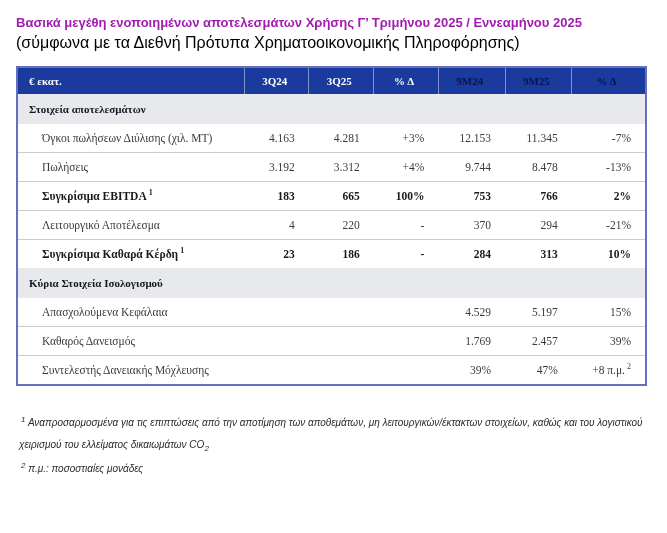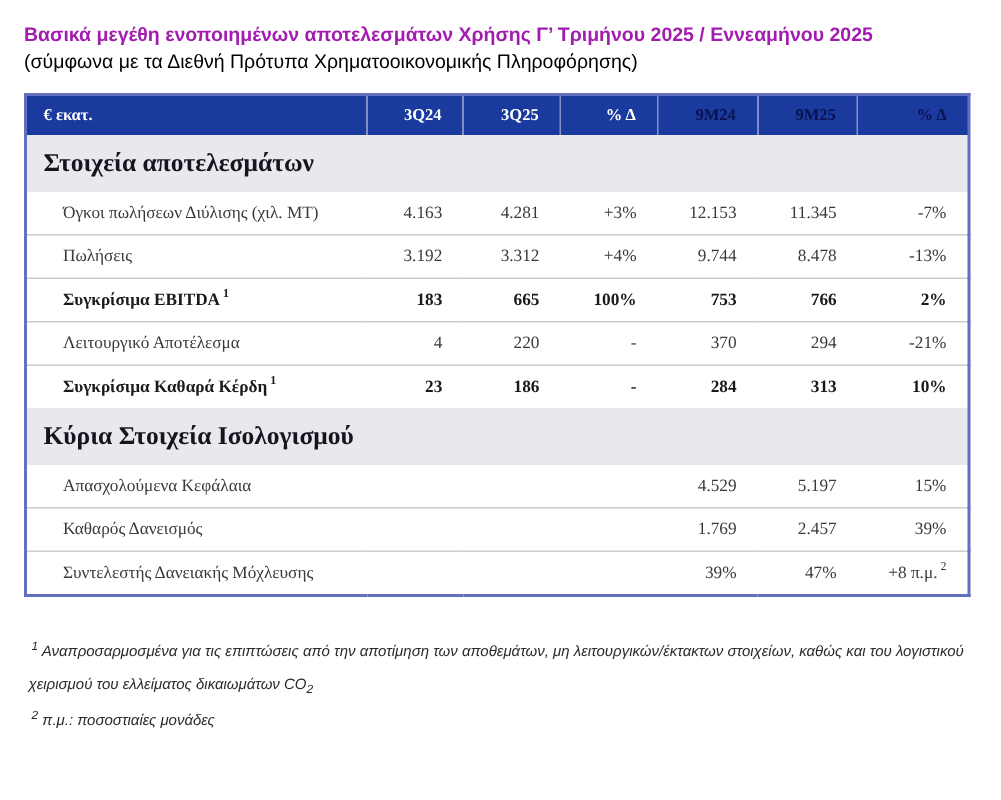--- a/index.html
+++ b/index.html
@@ -7,21 +7,21 @@
   body {
     width: 667px; height: 533px;
     overflow: hidden;
     font-family: "Liberation Sans", sans-serif;
     color: #1a1a1a;
     position: relative;
   }
   .page { padding: 14px 16px 0 16px; }
 
   .title { font-size: 13px; font-weight: bold; color: #a21caf; line-height: 1.35; }
-  .subtitle { font-size: 13px; color: #000; line-height: 1.35; }
+  .subtitle { font-size: 16px; color: #000; line-height: 1.35; }
 
   table.fin {
     margin-top: 13px;
     width: 631px;
     border-collapse: collapse;
     border: 2px solid #6470be;
     font-size: 11.5px;
     font-family: Liberation Serif, serif;
   }
   col.c-label { width: 36.2%; }
@@ -30,38 +30,37 @@
   col.c-n3 { width: 10.3%; }
   col.c-n4 { width: 10.6%; }
   col.c-n5 { width: 10.6%; }
   col.c-n6 { width: 11.8%; }
 
   thead th {
     background: #1a3a9e;
     color: #ffffff;
     font-weight: bold;
     font-size: 11px;
-    text-align: right;
     padding: 7px 14px 7px 10px;
     border-left: 1px solid rgba(255,255,255,0.45);
   }
   thead th.lbl { text-align: left; border-left: none; padding-left: 11px; }
   thead th.dark { color: #0a1250; }
 
   tbody td { padding: 8px 14px 8px 10px; color: #3a3a3a; vertical-align: top; }
   tbody td.lbl { text-align: left; padding-left: 24px; padding-right: 6px; color: #3a3a3a; }
   tbody td.num { text-align: right; white-space: nowrap; }
 
   tr.data + tr.data td { border-top: 1px solid #cccccc; }
 
   tr.section td {
     background: #e8e9ed;
     font-weight: bold;
     color: #15151f;
-    font-size: 17px;
+    font-size: 11px;
     padding: 9px 10px 9px 11px;
   }
   tr.bold td { font-weight: bold; color: #1a1a1a; }
 
   sup.mark { font-size: 8px; vertical-align: super; line-height: 0; margin-left: 2px; }
   sub.mark { font-size: 8px; vertical-align: sub; line-height: 0; }
 
   .footnotes { margin-top: 26px; padding-left: 3px; }
   .footnote {
     font-size: 10px;

